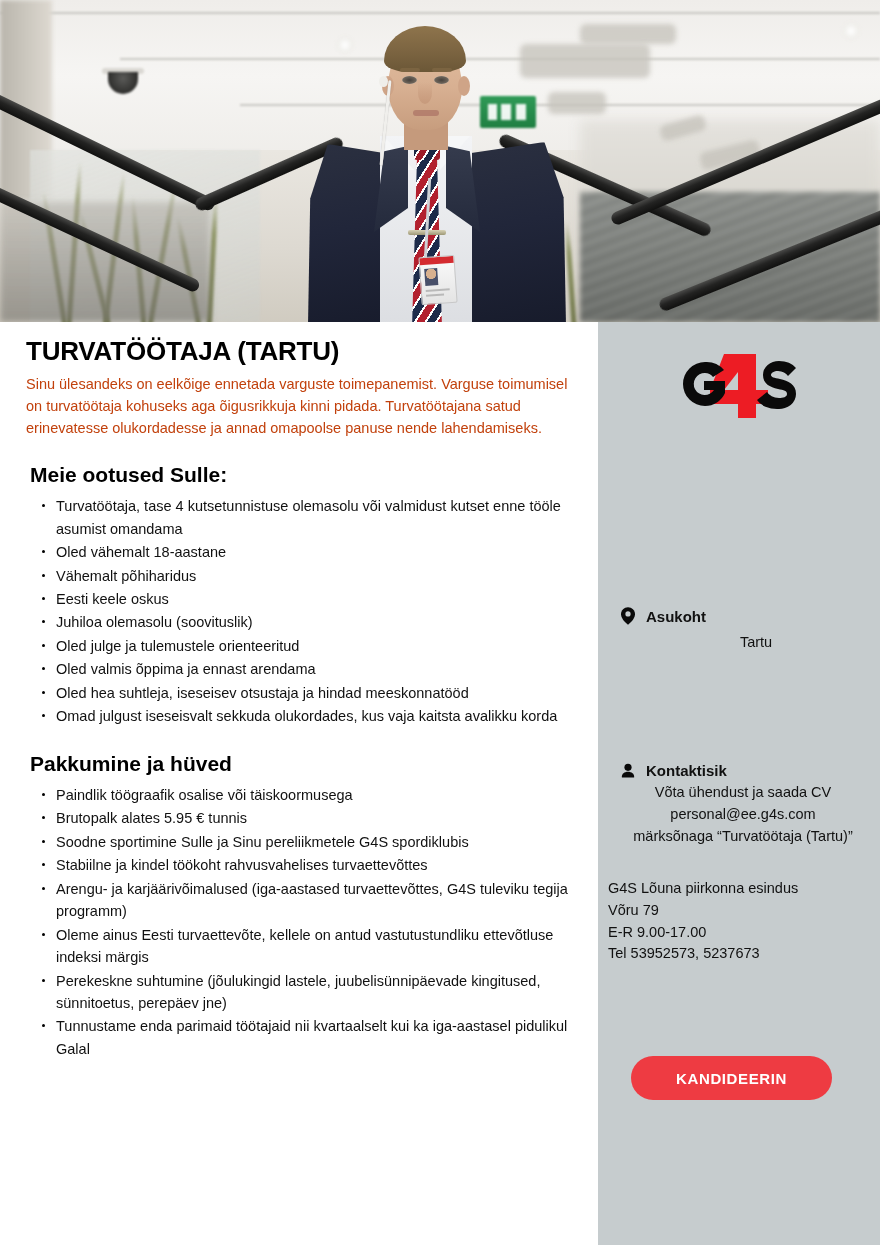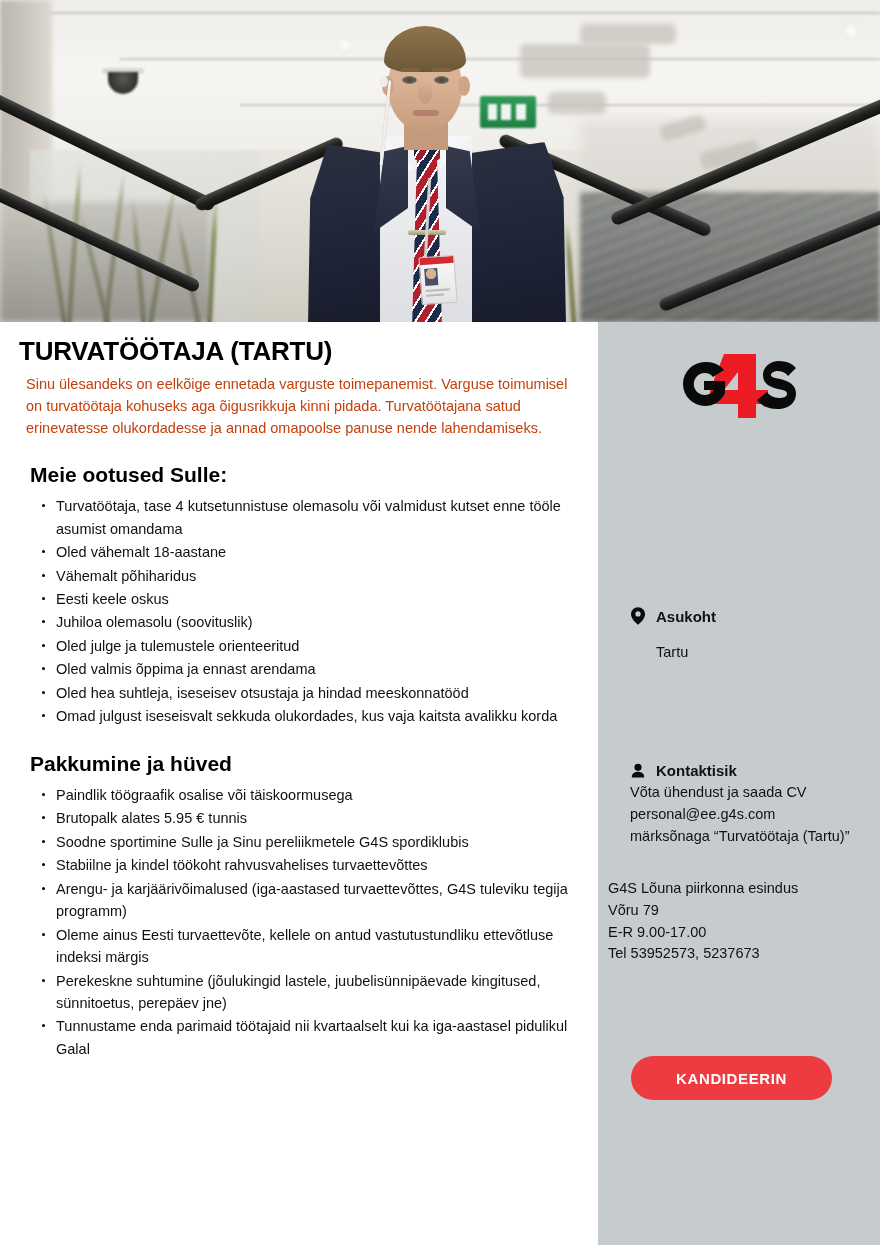--- a/index.html
+++ b/index.html
@@ -310,21 +310,21 @@
   
   .content {
     position: absolute;
     left: 0; top: 322px;
     width: 598px;
     padding: 0;
   }
   .title {
     font-size: 26px;
     font-weight: bold;
-    margin: 14px 0 6px 19px;
+    margin: 14px 0 6px 26px;
     letter-spacing: -0.2px;
   }
   .intro {
     font-size: 14.5px;
     line-height: 1.52;
     margin: 0 26px 0 26px;
     color: #c2410c;
   }
   .section-head {
     font-size: 21px;
@@ -367,43 +367,44 @@
     text-align: center;
   }
   .g4s-logo {
     display: inline-block;
     position: relative;
     width: 150px;
     height: 78px;
   }
   .info-block {
     position: absolute;
-    left: 32px;
+    left: 22px;
     width: 246px;
+    text-align: center;
   }
   .info-head {
     display: flex;
     align-items: center;
     gap: 10px;
     font-size: 15px;
     font-weight: bold;
     color: #111;
   }
   .info-icon {
     display: inline-flex;
     width: 16px; height: 20px;
     align-items: center;
     justify-content: center;
   }
   .info-body {
     font-size: 14.5px;
     line-height: 1.5;
     color: #111;
   }
-  .info-body.indent { margin-left: 26px; margin-top: 16px; }
+  .info-body.indent { margin-left: 26px; margin-top: 6px; }
   .info-body.tight { margin-top: 2px; }
   .address-block {
     position: absolute;
     left: 10px;
     width: 246px;
     font-size: 14.5px;
     line-height: 1.5;
     color: #111;
   }
   .apply-btn {

